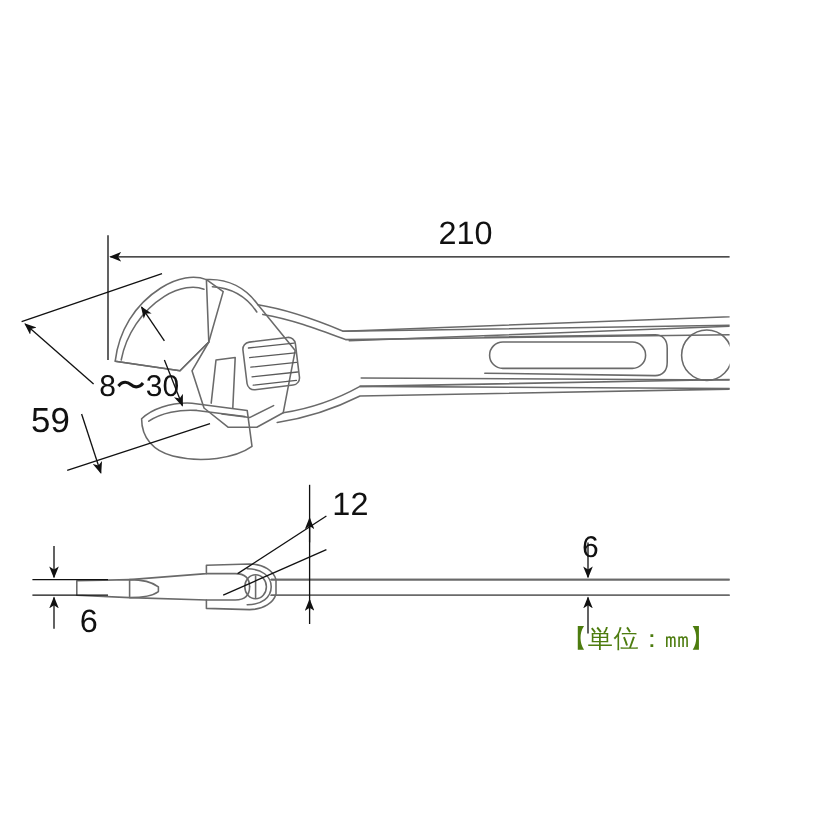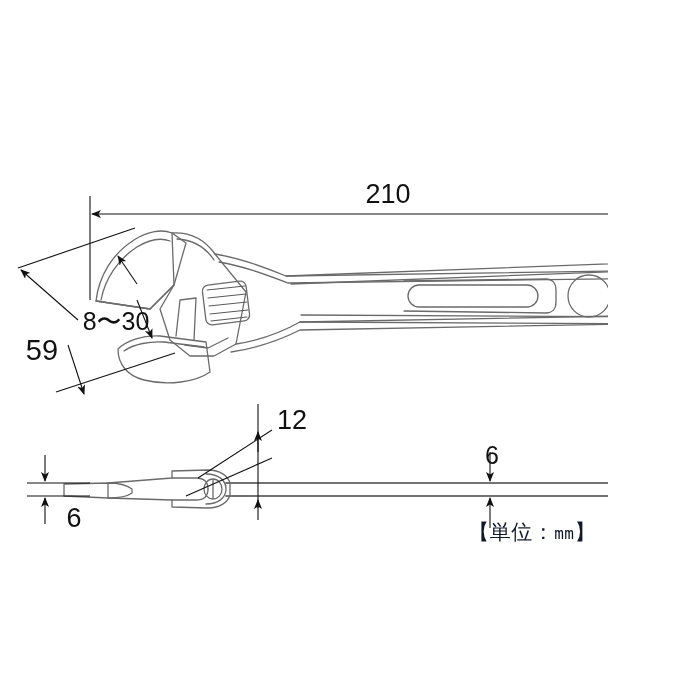--- a/index.html
+++ b/index.html
@@ -27,21 +27,21 @@
   .dim-text {
     font-family: "Liberation Sans", sans-serif;
     fill: #111111;
   }
   .unit-note {
     position: absolute;
     right: 12px;
     top: 518px;
     font-family: "DejaVu Sans", sans-serif;
     font-size: 21px;
-    color: #0f172a;
+    color: #4d7c0f;
     letter-spacing: 0.5px;
     white-space: nowrap;
     user-select: none;
   }
   .unit-note .unit-mm {
     font-size: 16px;
     font-family: "DejaVu Sans Mono", monospace;
   }
 </style>
 </head>

